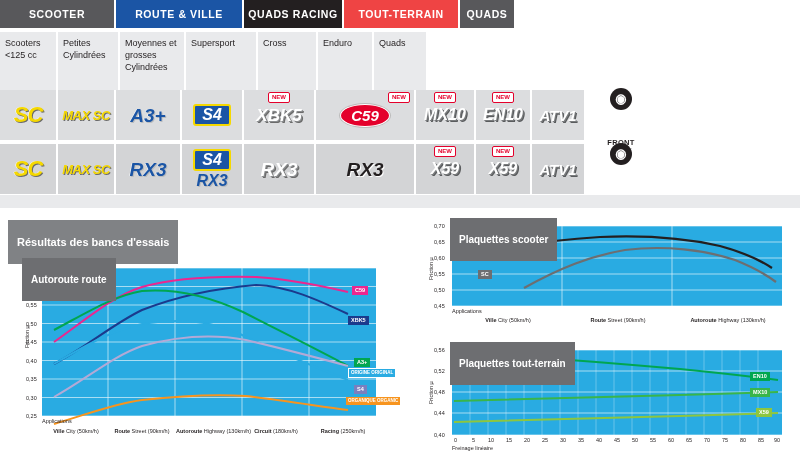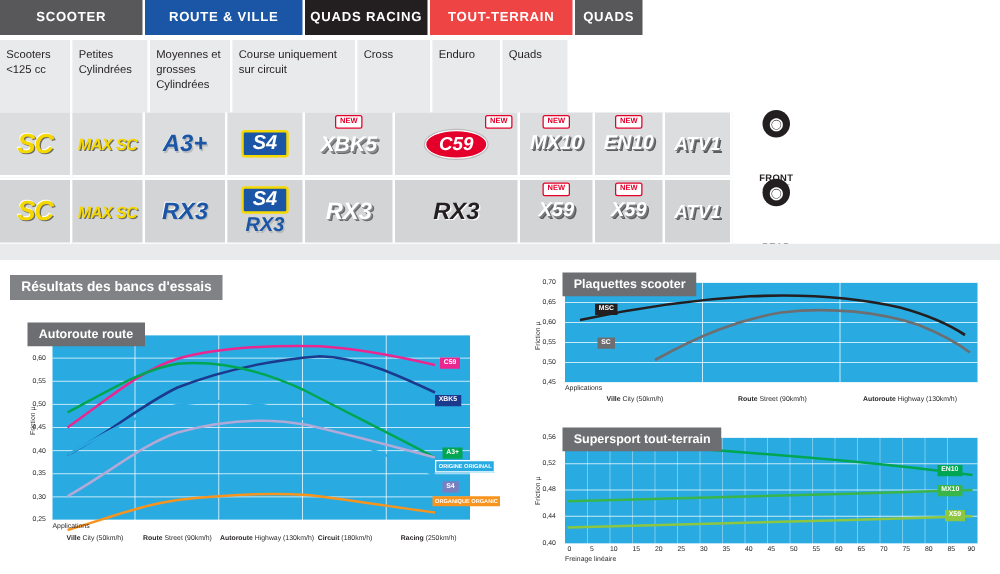--- a/index.html
+++ b/index.html
@@ -101,21 +101,21 @@
     margin:0 auto 1px auto; font-size:13px; line-height:22px; font-weight:bold;
   }
   .fr-label { font-size:7.5px; font-weight:bold; color:#231f20; letter-spacing:0.3px;margin-top:28px; }
   .fr-sub { font-size:6.5px; color:#808285; letter-spacing:0.3px; }
 
   #top-grey-strip { position:absolute; left:0; top:195px; width:800px; height:13px; background:#e9eaec; }
 
   
   .section-title {
     position:absolute; background:#808285; color:#ffffff;
-    font-weight:bold; padding:4px 9px; font-size:10px; white-space:nowrap;
+    font-weight:bold; padding:16px 9px; font-size:10px; white-space:nowrap;
   }
   #results-title { left:8px; top:220px; background:#808285; font-size:11px; }
   #title-route { left:22px; top:258px; background:#6d6e71; }
   #title-scooter { left:450px; top:218px; background:#6d6e71; }
   #title-tt { left:450px; top:342px; background:#6d6e71; }
 
   
   .chart-box { position:absolute; }
   .axis-label {
     position:absolute; font-size:5.5px; color:#231f20; white-space:nowrap;
@@ -155,21 +155,21 @@
     <div class="cat-header g-route">ROUTE &amp; VILLE</div>
     <div class="cat-header g-racing">QUADS RACING</div>
     <div class="cat-header g-tt">TOUT-TERRAIN</div>
     <div class="cat-header g-quads">QUADS</div>
   </div>
 
   <div class="sub-header-row">
     <div class="sub-header c0">Scooters &lt;125 cc</div>
     <div class="sub-header c3">Petites Cylindrées</div>
     <div class="sub-header c2">Moyennes et grosses Cylindrées</div>
-    <div class="sub-header c5">Course uniquement sur circuit</div>
+    <div class="sub-header c4">Supersport</div>
     <div class="sub-header c6">Cross</div>
     <div class="sub-header c7">Enduro</div>
     <div class="sub-header c8">Quads</div>
   </div>
 
   <div class="prod-row r1">
     <div class="prod-cell c0">
       <span class="logo logo-sc">SC</span>
     </div>
     <div class="prod-cell c1">
@@ -449,13 +449,13 @@
   <div class="axis-label" style="left:248px; top:95px;">60</div>
   <div class="axis-label" style="left:266px; top:95px;">65</div>
   <div class="axis-label" style="left:284px; top:95px;">70</div>
   <div class="axis-label" style="left:302px; top:95px;">75</div>
   <div class="axis-label" style="left:320px; top:95px;">80</div>
   <div class="axis-label" style="left:338px; top:95px;">85</div>
   <div class="axis-label" style="left:354px; top:95px;">90</div>
 
   <div class="applications" style="left:32px; top:103px;">Freinage linéaire</div>
 </div>
-<div class="section-title" id="title-tt">Supersport tout-terrain</div>
+<div class="section-title" id="title-tt">Plaquettes tout-terrain</div>
 
 </body></html>

